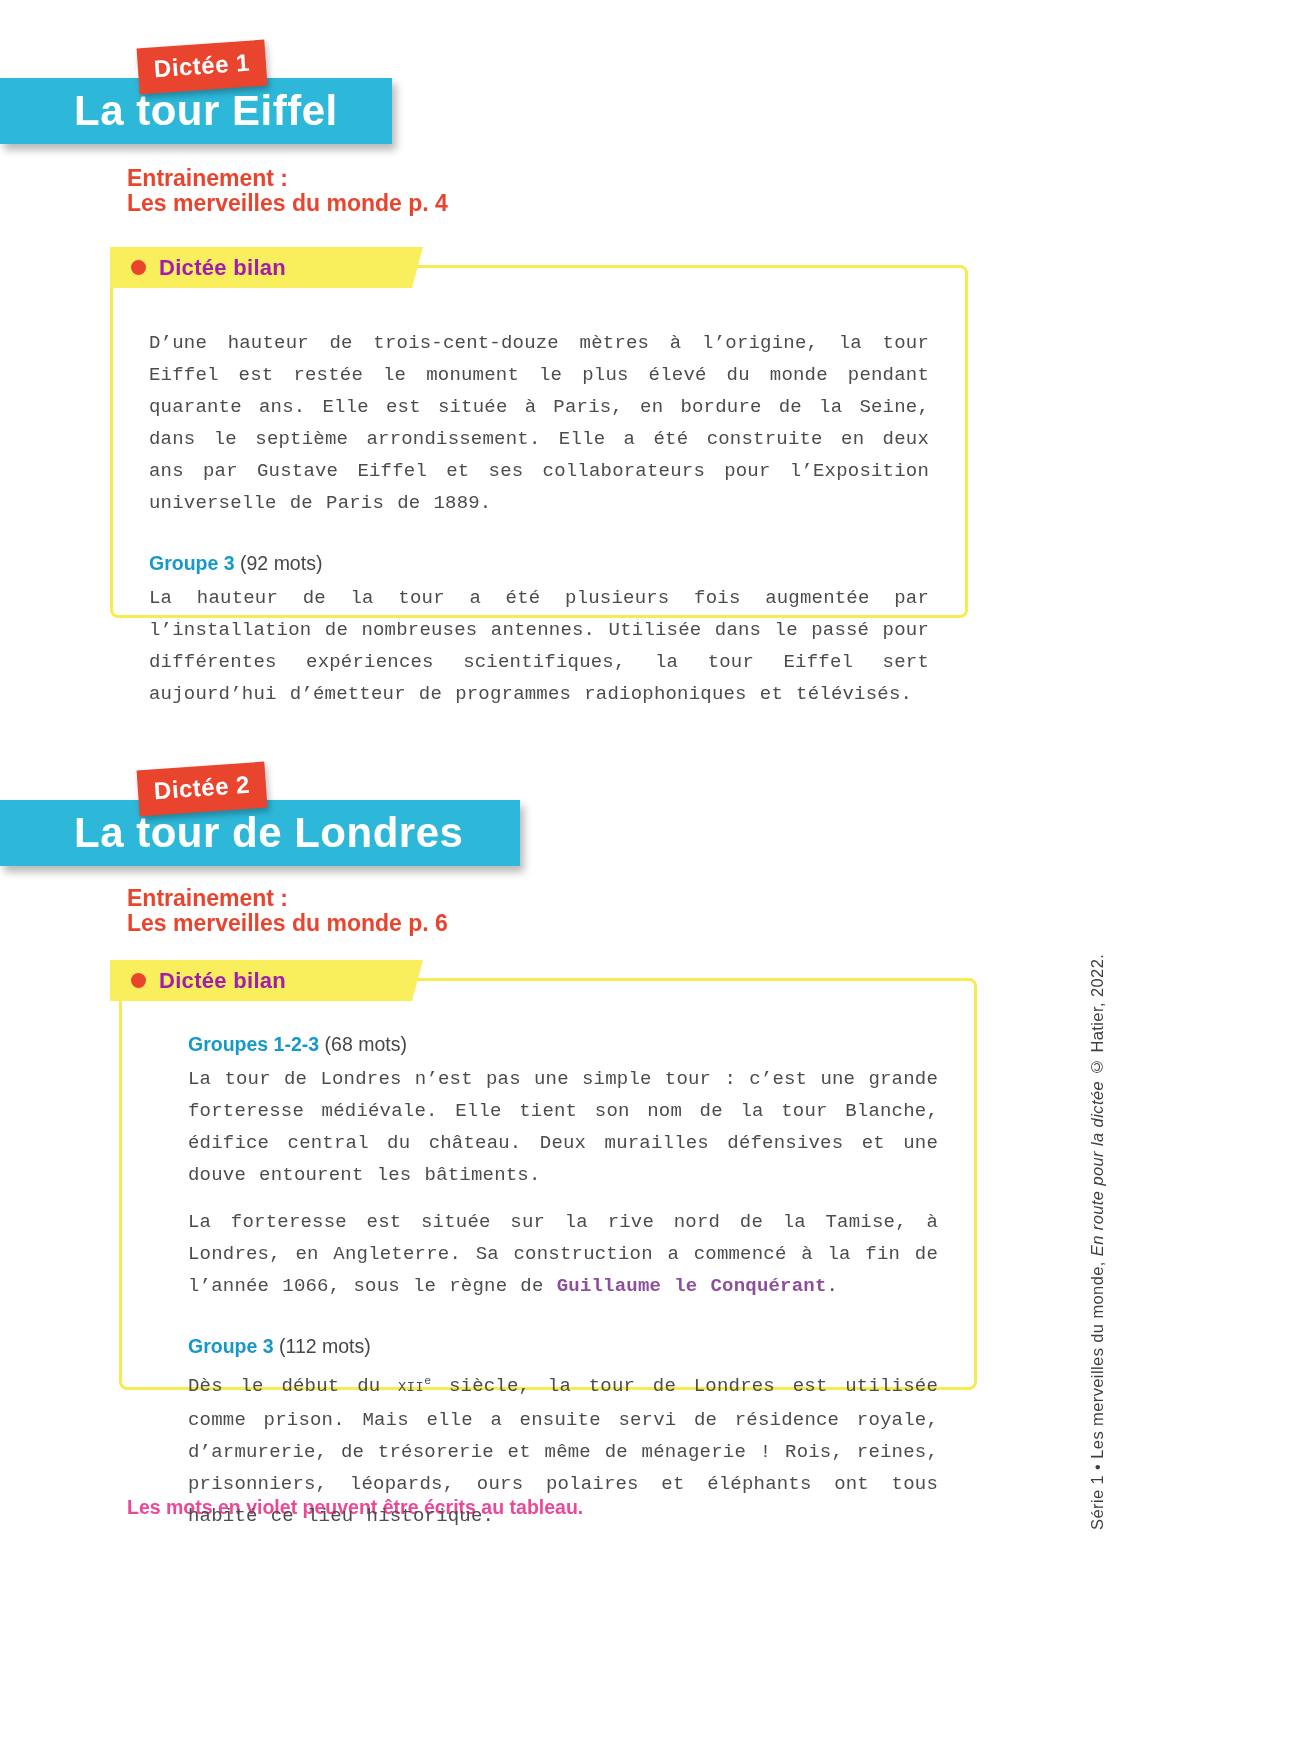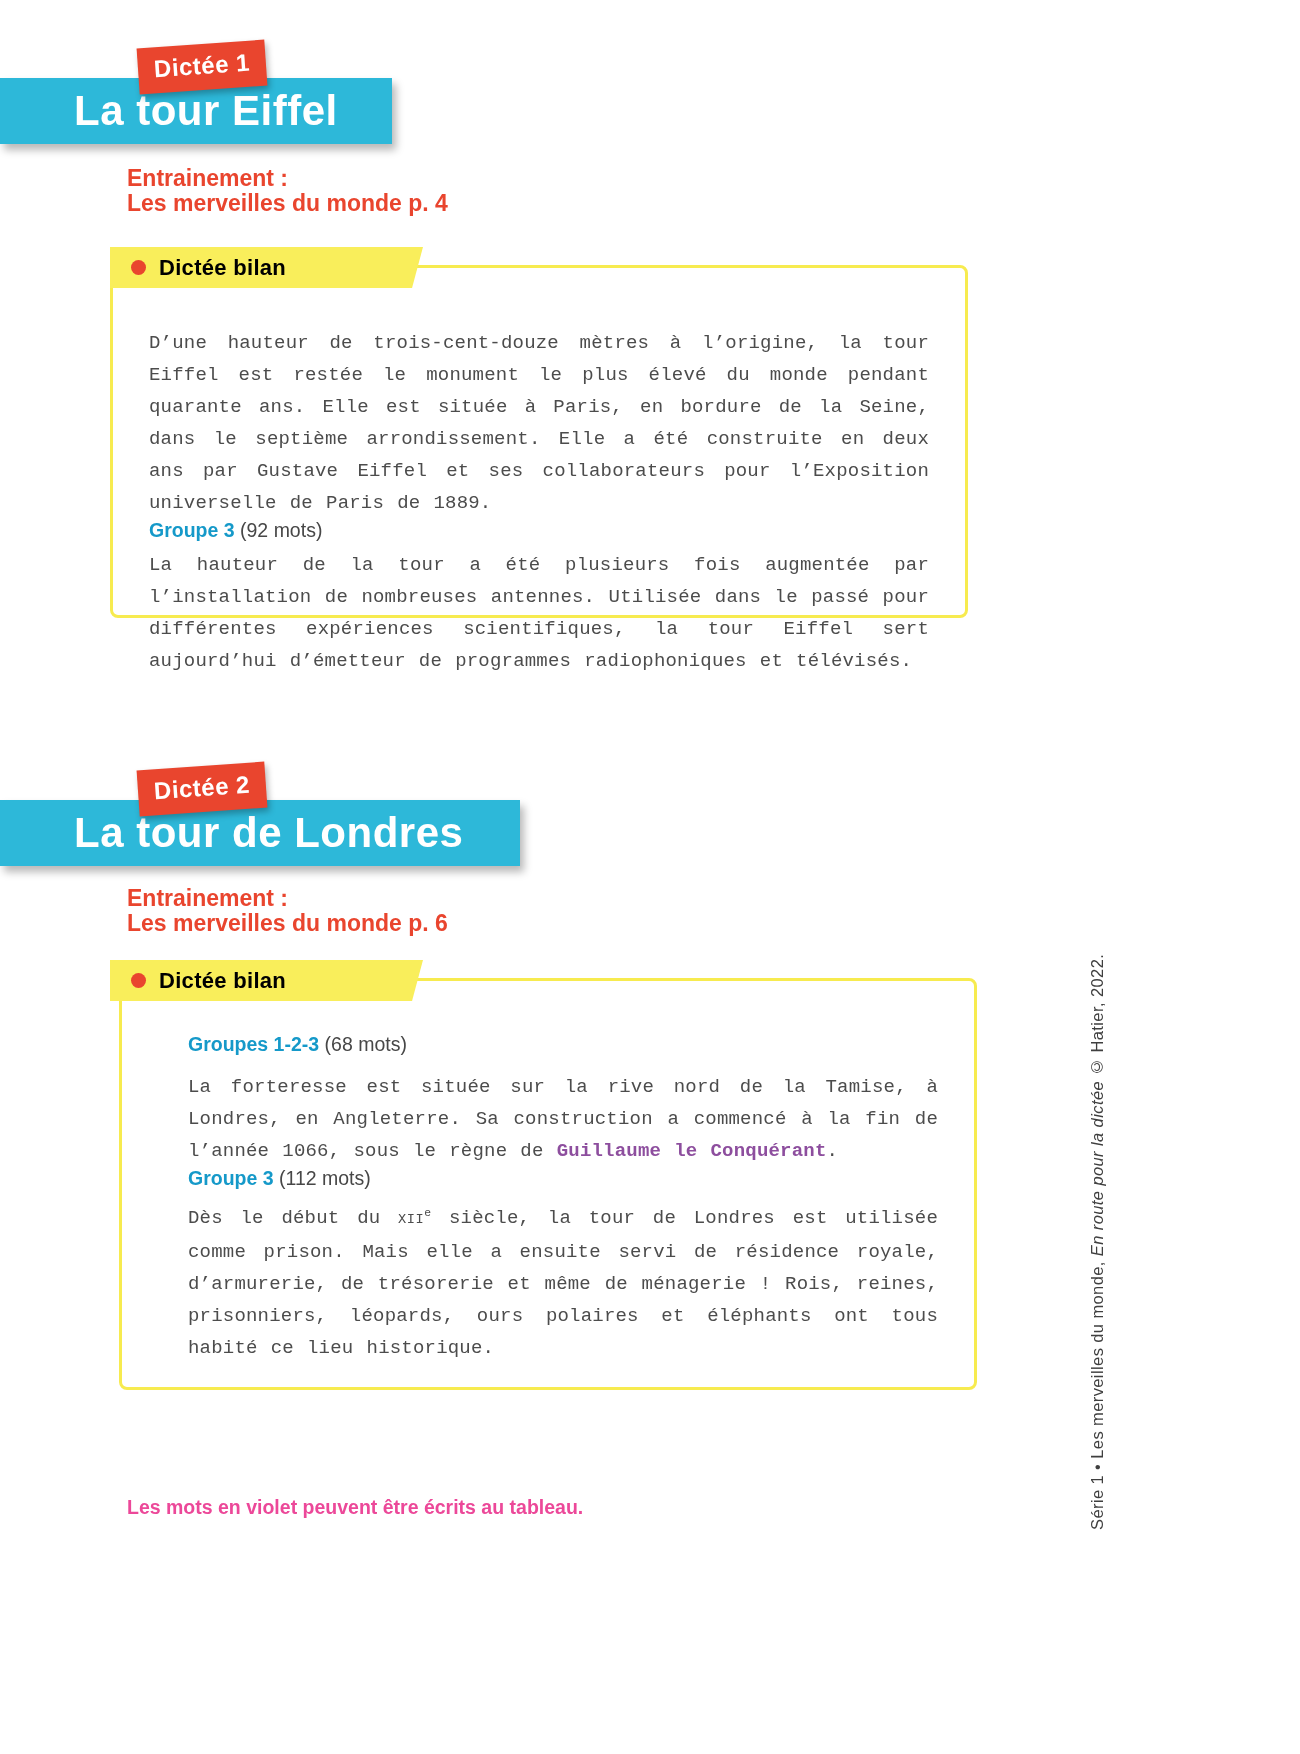--- a/index.html
+++ b/index.html
@@ -69,39 +69,39 @@
     z-index: 2;
     clip-path: polygon(0 0, 100% 0, 96.5% 100%, 0 100%);
   }
   .dot {
     width: 15px; height: 15px;
     border-radius: 50%;
     background: #e9452e;
     flex: 0 0 auto;
   }
   .bilan-title {
-    color: #000000;
+    color: #a21caf;
     font-weight: bold;
     font-size: 22px;
     letter-spacing: 0.3px;
   }
 
   
   .bilan-box {
     position: absolute;
     border: 3px solid #f7eb4f;
     border-radius: 8px;
     background: #ffffff;
     z-index: 1;
   }
   .box-inner { padding: 52px 36px 0 36px; }
 
   .group-heading { font-size: 19.5px; color: #474747; }
   .group-heading b { color: #1599c9; font-weight: bold; }
-  .mt { }
+  .mt { margin-top: 33px; }
 
   .body-text {
     font-size: 19px;
     line-height: 32px;
     color: #4c4c4c;
     letter-spacing: 0.2px;
     word-spacing: 1.5px;
     text-align: justify;
     margin-top: 7px;
     font-family: Liberation Mono, monospace;
@@ -183,20 +183,21 @@
       <span class="bilan-title">Dictée bilan</span>
     </div>
 
     <div class="bilan-box" style="left:119px; top:978px; width:858px; height:412px;padding-left:30px;">
       <div class="box-inner">
 
         <div>
           <div class="group-heading">
             <b>Groupes 1-2-3</b><span> (68 mots)</span>
           </div>
+          <p class="body-text">La tour de Londres n’est pas une simple tour : c’est une grande forteresse médiévale. Elle tient son nom de la tour Blanche, édifice central du château. Deux murailles défensives et une douve entourent les bâtiments.</p>
           <p class="body-text" style="margin-top:15px;">
             <span>La forteresse est située sur la rive nord de la Tamise, à Londres, en Angleterre. Sa construction a commencé à la fin de l’année 1066, sous le règne de </span><span class="purple">Guillaume le Conquérant</span><span>.</span>
           </p>
         </div>
 
         <div class="mt">
           <div class="group-heading">
             <b>Groupe 3</b><span> (112 mots)</span>
           </div>
           <p class="body-text">

